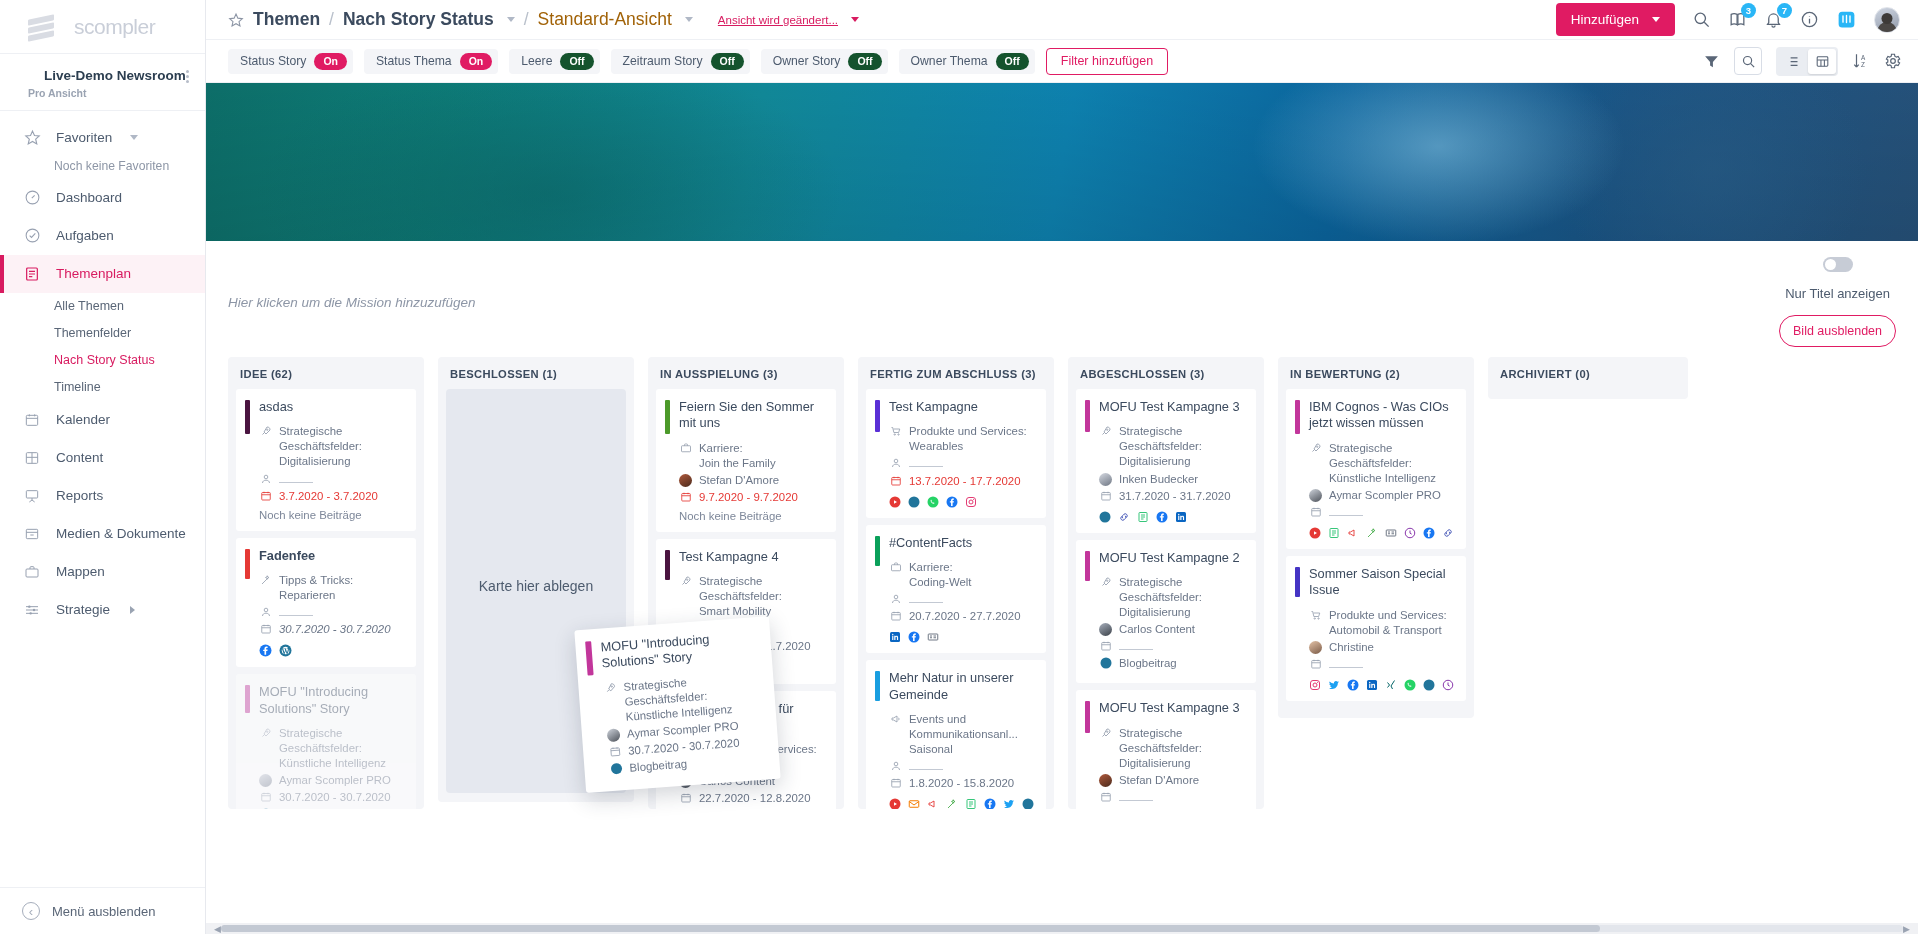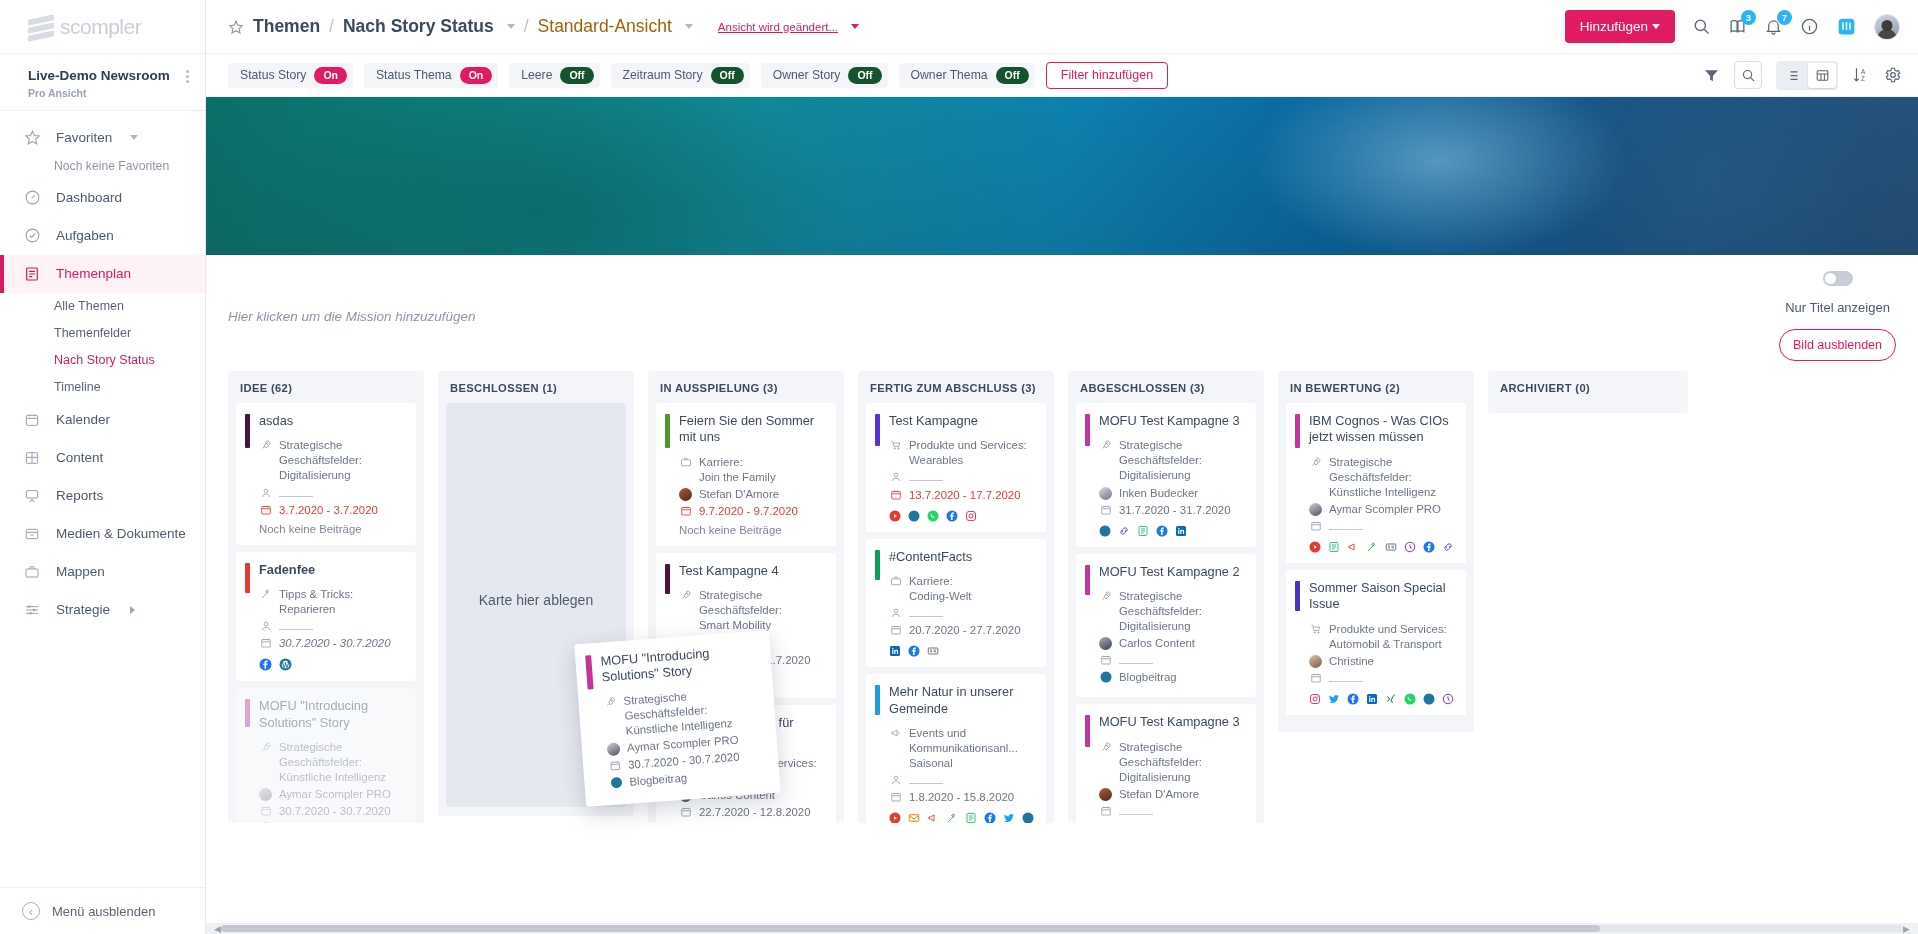--- a/index.html
+++ b/index.html
@@ -9,32 +9,32 @@
     background: #ffffff;
     overflow: hidden;
     color: #4a5568;
   }
   .app { position: relative; width: 1918px; height: 934px; display: flex; }
 
   
   .sidebar { width: 206px; height: 934px; background:#fff; border-right:1px solid #e7e9ee;
              display:flex; flex-direction:column; flex:0 0 206px; position:relative; }
   .brand { height: 54px; display:flex; align-items:center; padding-left:28px; border-bottom:1px solid #eef0f4; }
-  .brand-logo { display:flex; align-items:center; gap:6px; }
+  .brand-logo { display:flex; align-items:center; gap:20px; }
   .logo-mark { width:26px; height:26px; position:relative; }
   .logo-mark i { position:absolute; left:0; width:26px; height:6px; background:#d9dce3; border-radius:1px;
                  transform: skewY(-12deg); }
   .logo-mark i:nth-child(1){ top:3px; }
   .logo-mark i:nth-child(2){ top:11px; }
   .logo-mark i:nth-child(3){ top:19px; }
   .logo-text { font-size:21px; color:#c9ced8; letter-spacing:-0.5px; }
 
   .account { padding:13px 16px 11px 28px; border-bottom:1px solid #eef0f4; display:flex;
              justify-content:space-between; align-items:flex-start; }
-  .account-name { font-size:13.5px; color:#2c3e50; font-weight:600; line-height:1.3; }
+  .account-name { font-size:13.5px; color:#2c3e50; font-weight:600; line-height:1.3;margin-left:16px; }
   .account-type { font-size:10.5px; color:#9aa3b2; font-weight:600; margin-top:2px; }
   .kebab { color:#b6bcc8; font-size:15px; line-height:9px; letter-spacing:0; cursor:pointer;
            display:flex; flex-direction:column; gap:2px; padding-top:3px; }
   .kebab span { width:3px; height:3px; background:#b6bcc8; border-radius:50%; display:block; }
 
   .nav { flex:1; padding-top:8px; overflow:hidden; }
   .nav-item { display:flex; align-items:center; gap:14px; padding:9px 10px 9px 22px; font-size:13.5px;
               color:#4d5b6e; cursor:pointer; position:relative; }
   .nav-item .ico { width:20px; height:20px; flex:0 0 20px; display:flex; align-items:center; justify-content:center; color:#97a0b0; }
   .nav-item.active { background:#fdf2f6; color:#d81b60; }
@@ -47,31 +47,31 @@
            border-top:5px solid #b0b8c6; margin-left:4px; }
   .caret-r { width:0;height:0;border-top:4px solid transparent;border-bottom:4px solid transparent;
              border-left:5px solid #9aa3b2; margin-left:6px; }
   .menu-hide { border-top:1px solid #eef0f4; padding:14px 22px; display:flex; align-items:center; gap:12px;
                font-size:13px; color:#5a6677; cursor:pointer; }
   .circ { width:18px;height:18px;border-radius:50%;border:1.4px solid #a6aebc; display:flex;align-items:center;
           justify-content:center;font-size:13px;color:#a6aebc;line-height:1; }
 
   
   .main { flex:1; display:flex; flex-direction:column; min-width:0; position:relative; }
-  .topbar { height:54px; border-bottom:1px solid #eef0f4; display:flex; align-items:center;
+  .topbar { height:40px; border-bottom:1px solid #eef0f4; display:flex; align-items:center;
             padding:0 18px 0 22px; gap:10px; background:#fff; }
   .crumbs { display:flex; align-items:center; gap:9px; font-size:17.5px; }
   .star { font-size:17px; color:#8b94a4; cursor:pointer; }
   .crumb-b { color:#3b4a5e; font-weight:600; cursor:pointer; }
   .crumb-sep { color:#b9c0cb; font-weight:400; }
   .crumb-g { color:#a16207; cursor:pointer; }
   .crumb-changed { font-size:11.5px; color:#d81b60; text-decoration:underline; cursor:pointer; margin-left:16px; }
   .topbar-right { margin-left:auto; display:flex; align-items:center; gap:17px; }
   .btn-add { background:#e01b63; color:#fff; border:none; border-radius:4px; font-size:13.5px;
-             padding:9px 15px; display:flex; align-items:center; cursor:pointer;
+             padding:9px 15px; display:flex; align-items:center; gap:9px; cursor:pointer;
              font-family:inherit; }
   .icon-btn { color:#5a6677; cursor:pointer; position:relative; display:flex; align-items:center; }
   .badge { position:absolute; top:-7px; right:-9px; background:#29b6f6; color:#fff; font-size:9.5px;
            font-weight:700; min-width:15px; height:15px; border-radius:8px; display:flex;
            align-items:center; justify-content:center; padding:0 3px; }
   .avatar-top { width:26px; height:26px; border-radius:50%; overflow:hidden;
                 background:linear-gradient(160deg,#cfd6e2,#8f98a8); border:1px solid #dfe3ea; position:relative; }
   .avatar-top::after { content:""; position:absolute; left:50%; top:5px; transform:translateX(-50%);
                        width:11px; height:11px; border-radius:50%; background:#3d3a38; }
   .avatar-top::before { content:""; position:absolute; left:50%; bottom:0; transform:translateX(-50%);

